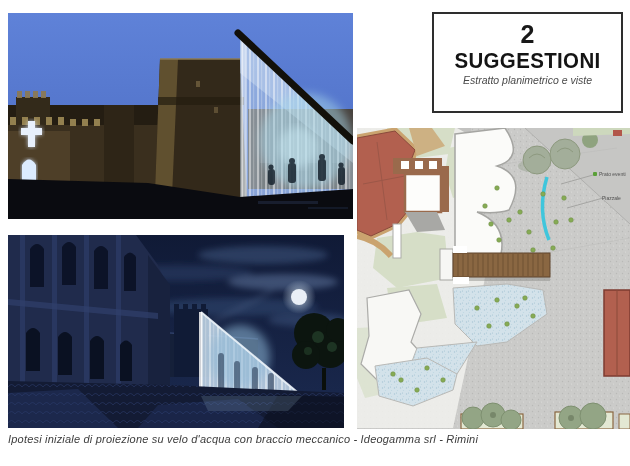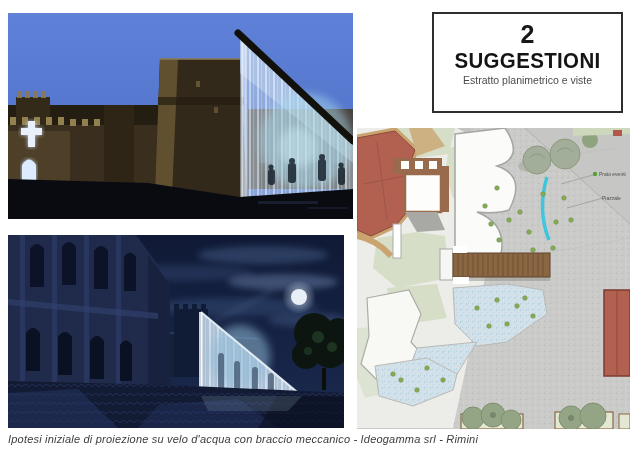--- a/index.html
+++ b/index.html
@@ -7,21 +7,21 @@
   .board{position:relative;width:630px;height:466px;background:#ffffff;overflow:hidden;}
   .photo{position:absolute;margin:0;padding:0;overflow:hidden;background:#0b0c12;}
   .photo svg{display:block;}
   .photo-top{left:8px;top:13px;width:345px;height:206px;}
   .photo-bottom{left:8px;top:235px;width:336px;height:193px;}
   .header-card{position:absolute;left:432px;top:12px;width:191px;height:101px;border:2px solid #2e2e2e;background:#ffffff;text-align:center;box-sizing:border-box;padding-top:7px;}
   .hc-number{font-size:25px;font-weight:800;line-height:1.05;color:#181818;}
   .hc-line{margin-top:4px;font-size:13px;color:#1c1c1c;font-weight:600;}
   .hc-line .slash{font-weight:800;font-size:18px;vertical-align:-2px;padding:0 2px;}
   .hc-title{margin-top:1px;font-size:22px;font-weight:800;letter-spacing:.4px;color:#141414;transform:scaleX(.93);transform-origin:center;}
-  .hc-sub{margin-top:0;font-size:10.5px;color:#4a4a4a;}
+  .hc-sub{margin-top:0;font-size:10.5px;font-style:italic;color:#4a4a4a;}
   .siteplan{position:absolute;left:357px;top:128px;width:273px;height:301px;overflow:hidden;}
   .siteplan svg{display:block;}
   .map-label{position:absolute;font-size:5px;color:#4f4f4f;white-space:nowrap;display:flex;align-items:center;gap:2px;}
   .map-label .marker{display:inline-block;width:4px;height:4px;background:#5aa038;border-radius:1px;}
   .lbl-1{left:236px;top:43px;}
   .lbl-2{left:245px;top:67px;}
   .caption{position:absolute;left:8px;top:433px;width:600px;font-size:11px;font-style:italic;color:#3c3c3c;letter-spacing:.2px;}
 </style>
 </head>
 <body>

